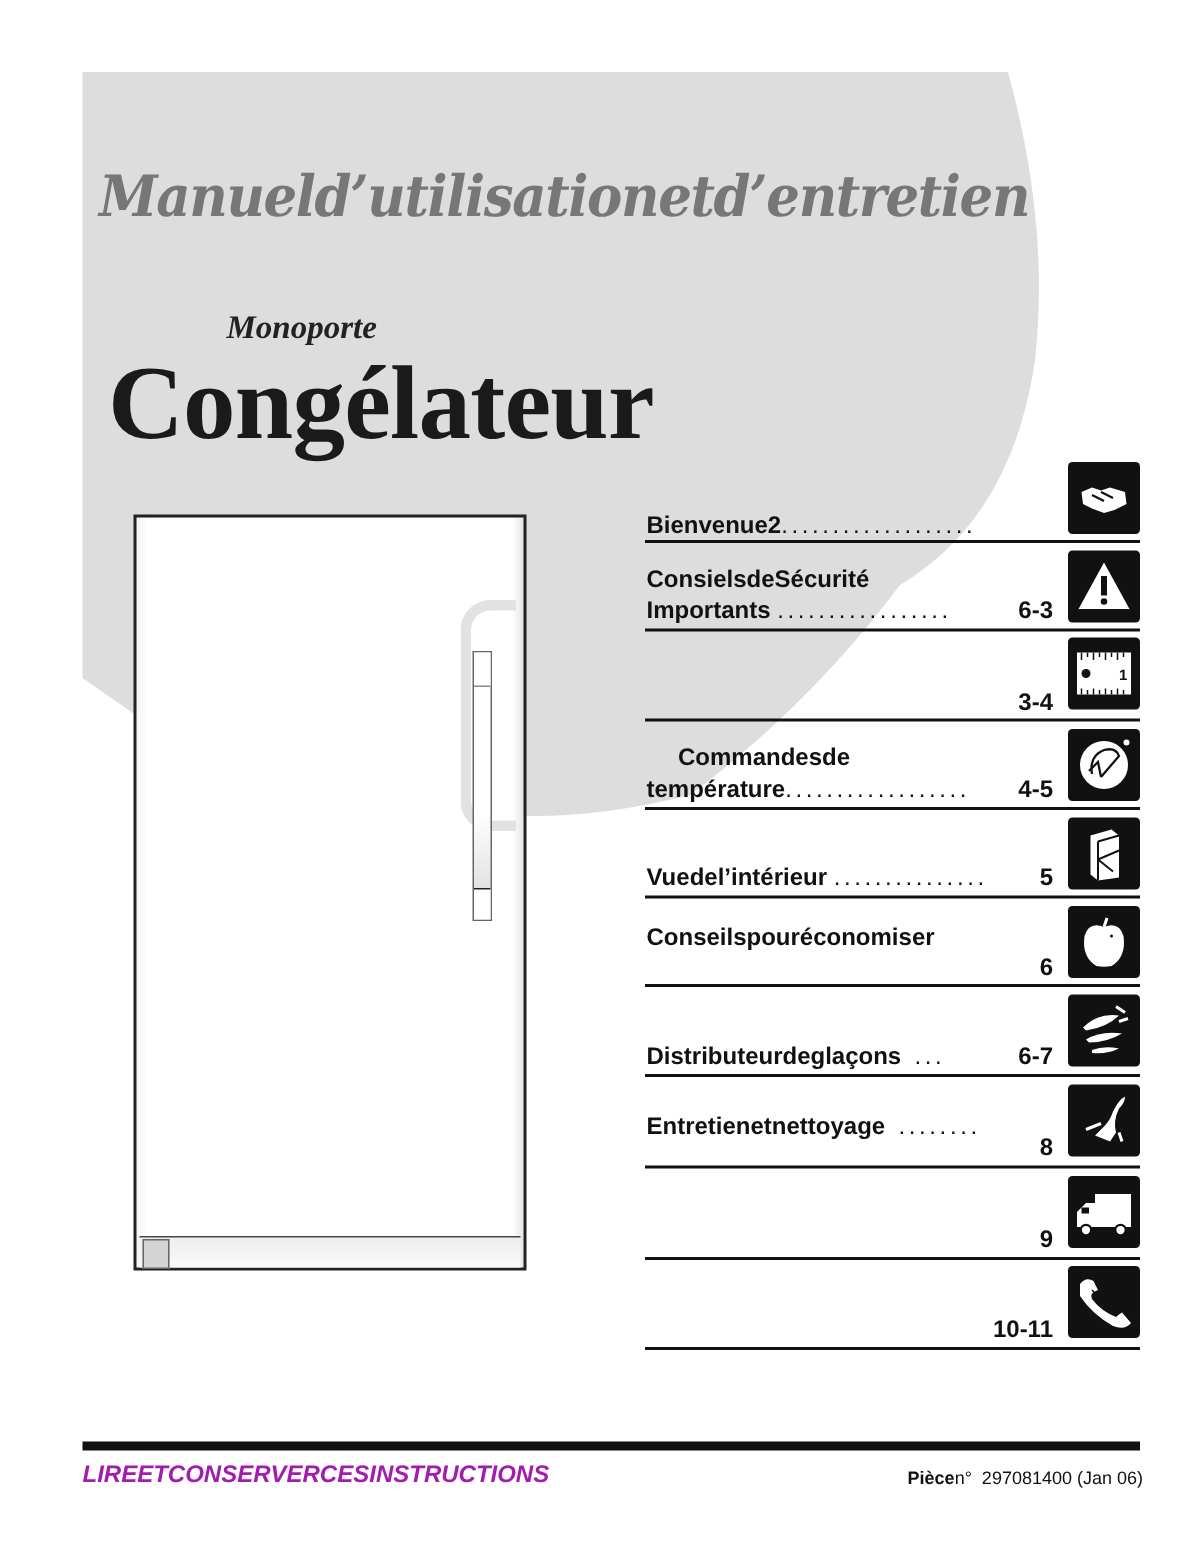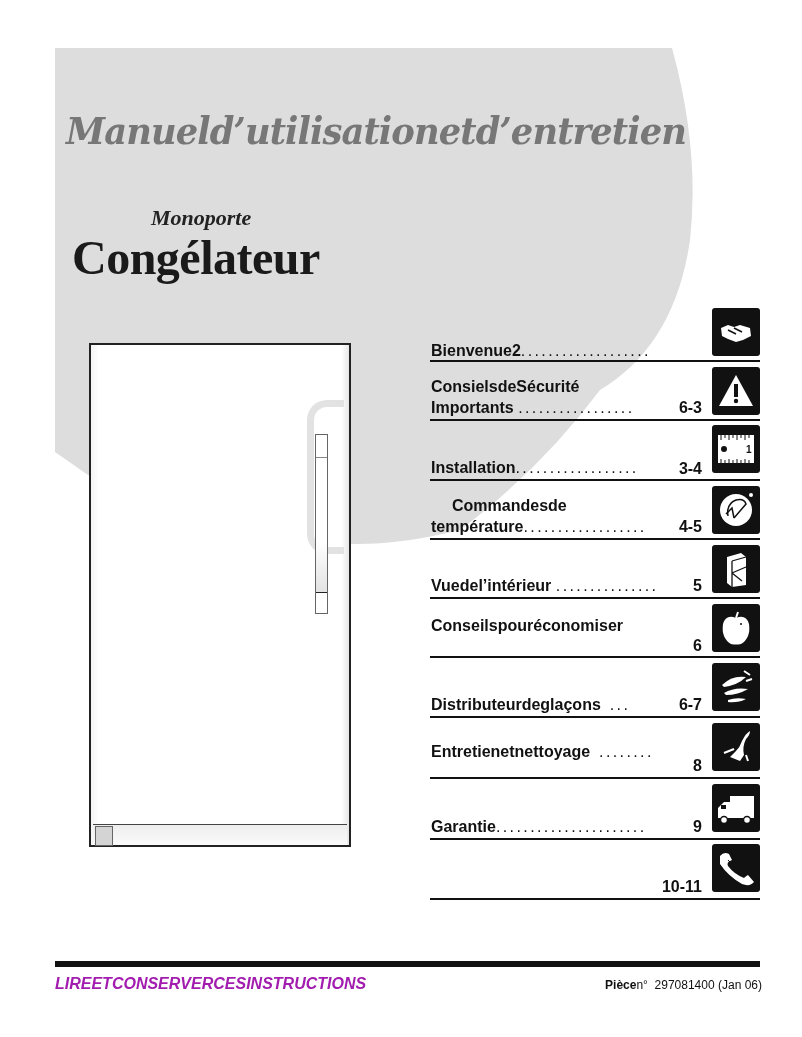--- a/index.html
+++ b/index.html
@@ -1,20 +1,20 @@
 <!DOCTYPE html>
 <html><head>
 <meta charset="utf-8">
 <style>
   html,body{margin:0;padding:0;background:#fff;}
   body{width:802px;height:1037px;position:relative;overflow:hidden;font-family:"Liberation Sans",sans-serif;color:#111;}
   .bg-shape{position:absolute;left:0;top:0;width:802px;height:1037px;}
   .title-script{position:absolute;left:66px;top:108px;font-family:"DejaVu Serif",serif;font-style:italic;font-weight:bold;font-size:38px;color:#777;letter-spacing:-1px;white-space:nowrap;transform:scaleX(0.93);transform-origin:left top;}
   .subtitle{position:absolute;left:151px;top:205px;font-family:"Liberation Serif",serif;font-style:italic;font-weight:bold;font-size:22px;color:#222;}
-  .product{position:absolute;left:72px;top:230px;font-family:"Liberation Serif",serif;font-weight:bold;font-size:48px;color:#1a1a1a;letter-spacing:-0.5px;}
+  .product{position:absolute;left:72px;top:230px;font-family:"Liberation Serif",serif;font-weight:bold;font-size:70px;color:#1a1a1a;letter-spacing:-0.5px;}
   .freezer{position:absolute;left:89px;top:343px;width:258px;height:500px;border:2px solid #222;background:linear-gradient(90deg,#f4f4f4 0%,#fff 3%,#fff 97%,#e6e6e6 100%);}
   .handle-shadow{position:absolute;left:216px;top:55px;width:30px;height:140px;border:7px solid #e2e2e2;border-right:none;border-radius:20px 0 0 20px;}
   .handle{position:absolute;left:224px;top:89px;width:11px;height:178px;border:1px solid #666;background:linear-gradient(180deg,#fff 0%,#fff 60%,#d6d6d6 100%);}
   .handle-cap-top{position:absolute;left:0;top:0;width:11px;height:22px;border-bottom:1px solid #888;background:#fff;}
   .handle-cap-bot{position:absolute;left:0;bottom:0;width:11px;height:20px;border-top:1px solid #222;background:#fff;}
   .kick{position:absolute;left:2px;bottom:0;width:254px;height:20px;border-top:1px solid #444;background:linear-gradient(180deg,#eee,#fafafa);}
   .kick-box{position:absolute;left:2px;top:1px;width:16px;height:18px;border:1px solid #666;background:#d4d4d4;}
   .toc{position:absolute;left:430px;top:0;width:330px;}
   .toc-row{position:absolute;left:0;width:330px;border-bottom:2px solid #111;}
   .toc-text{position:absolute;left:1px;font-weight:bold;font-size:16px;line-height:19px;color:#111;white-space:nowrap;}
@@ -68,21 +68,20 @@
     <div class="toc-icon" style="top:5px;">
       <svg viewBox="0 0 40 40">
           <path d="M20 4 L37 35 L3 35 Z" fill="#fff"></path>
           <rect x="18" y="13" width="4" height="13" fill="#111"></rect>
           <circle cx="20" cy="30" r="2.2" fill="#111"></circle>
         </svg>
     </div>
   </div>
 
   <div class="toc-row" style="top:421px;height:58px;">
-    <div class="toc-text" style="top:37px;"><span>Installation</span><span class="dots">..................</span></div>
     <div class="toc-page" style="top:38px;">3-4</div>
     <div class="toc-icon" style="top:4px;">
       <svg viewBox="0 0 40 40">
           <rect x="2" y="6" width="36" height="28" fill="#fff"></rect>
           <path d="M5 6v5M9 6v3M13 6v5M17 6v3M21 6v5M25 6v3M29 6v5M33 6v3M5 34v-4M9 34v-3M13 34v-4M17 34v-3M21 34v-4M25 34v-3M29 34v-4M33 34v-3" stroke="#111" stroke-width="1"></path>
           <circle cx="8" cy="20" r="3" fill="#111"></circle>
           <text x="30" y="24" font-size="10" font-weight="bold" font-family="Liberation Sans, sans-serif" fill="#111">1</text>
         </svg>
     </div>
   </div>
@@ -143,21 +142,20 @@
     <div class="toc-icon" style="top:5px;">
       <svg viewBox="0 0 40 40">
           <path d="M34 4 Q30 6 26 14 Q24 20 20 24 L14 30 L24 34 L28 28 Q26 20 30 12 Q34 8 34 4 Z" fill="#fff"></path>
           <path d="M8 26 L18 22" stroke="#fff" stroke-width="2"></path>
           <path d="M30 28 L32 34" stroke="#fff" stroke-width="2"></path>
         </svg>
     </div>
   </div>
 
   <div class="toc-row" style="top:779px;height:59px;">
-    <div class="toc-text" style="top:38px;"><span>Garantie</span><span class="dots">......................</span></div>
     <div class="toc-page" style="top:38px;">9</div>
     <div class="toc-icon" style="top:5px;">
       <svg viewBox="0 0 40 40">
           <rect x="14" y="8" width="24" height="22" fill="#fff"></rect>
           <path d="M2 30 L2 20 L8 14 L14 14 L14 30 Z" fill="#fff"></path>
           <rect x="5" y="17" width="5" height="4" fill="#111"></rect>
           <circle cx="8" cy="32" r="3.5" fill="#fff" stroke="#111" stroke-width="1.5"></circle>
           <circle cx="31" cy="32" r="3.5" fill="#fff" stroke="#111" stroke-width="1.5"></circle>
         </svg>
     </div>

